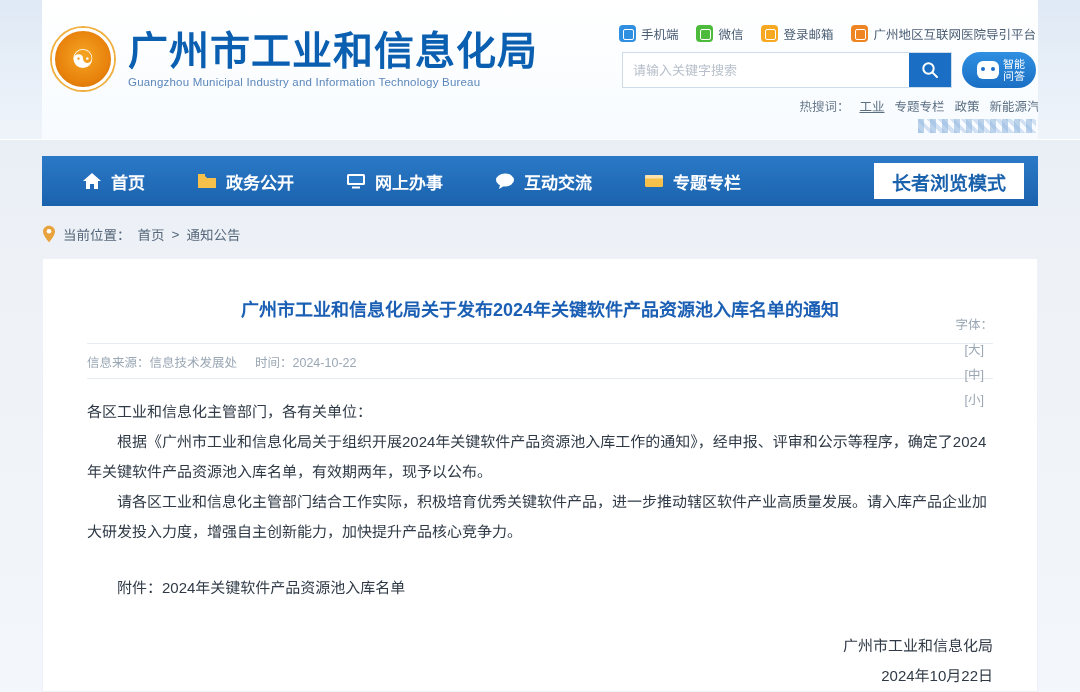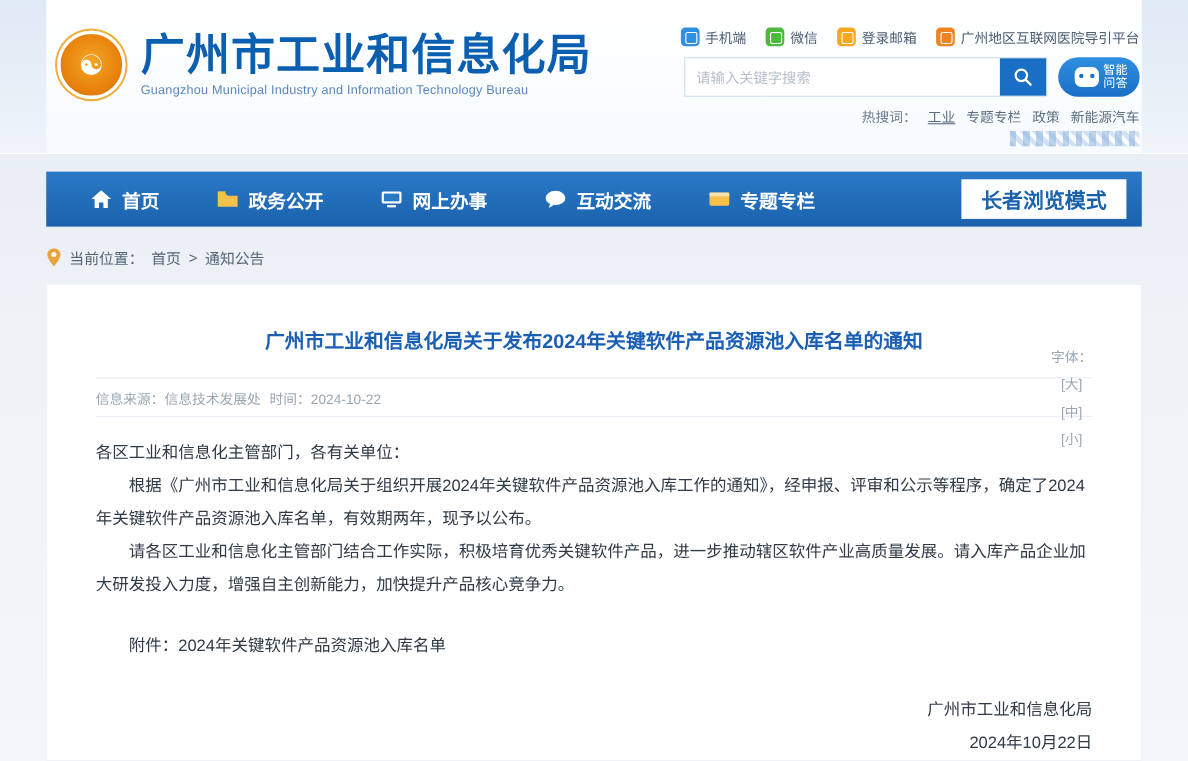--- a/index.html
+++ b/index.html
@@ -146,21 +146,21 @@
     content: ""; position: absolute; top: 6px;
     width: 4px; height: 4px; border-radius: 50%; background: #1a6fc4;
   }
   .ai-face::before { left: 4px; }
   .ai-face::after  { right: 4px; }
   .ai-label { text-align: center; }
 
   
   .hot-row {
     position: absolute;
-    right: 44px; top: 96px;
+    right: 28px; top: 96px;
     font-size: 12.5px; color: #6a7b8d;
     display: flex; align-items: center; gap: 10px;
     white-space: nowrap;
   }
   .hot-row .hw { color: #5b6e82; cursor: pointer; }
   .hot-row .hw.u { text-decoration: underline; }
 
   .deco-ribbon {
     position: absolute;
     right: 44px; bottom: 6px;
@@ -229,21 +229,21 @@
     line-height: 1.45;
     padding: 4px 8px 20px;
   }
   .meta-row {
     border-top: 1px solid #e8edf3;
     border-bottom: 1px solid #e8edf3;
     height: 36px;
     display: flex; align-items: center; justify-content: space-between;
     font-size: 12.5px; color: #9aa7b4;
   }
-  .meta-left { display: flex; gap: 8px; }
+  .meta-left { display: flex; gap: 18px; }
   .meta-right { display: flex; align-items: center; gap: 6px; flex-direction: column; }
   .meta-right .sz { cursor: pointer; color: #9aa7b4; }
 
   .body-text {
     padding-top: 18px;
     font-size: 15px;
     color: #2f3a46;
     line-height: 2.0;
     font-family: "Liberation Sans", sans-serif;
   }

